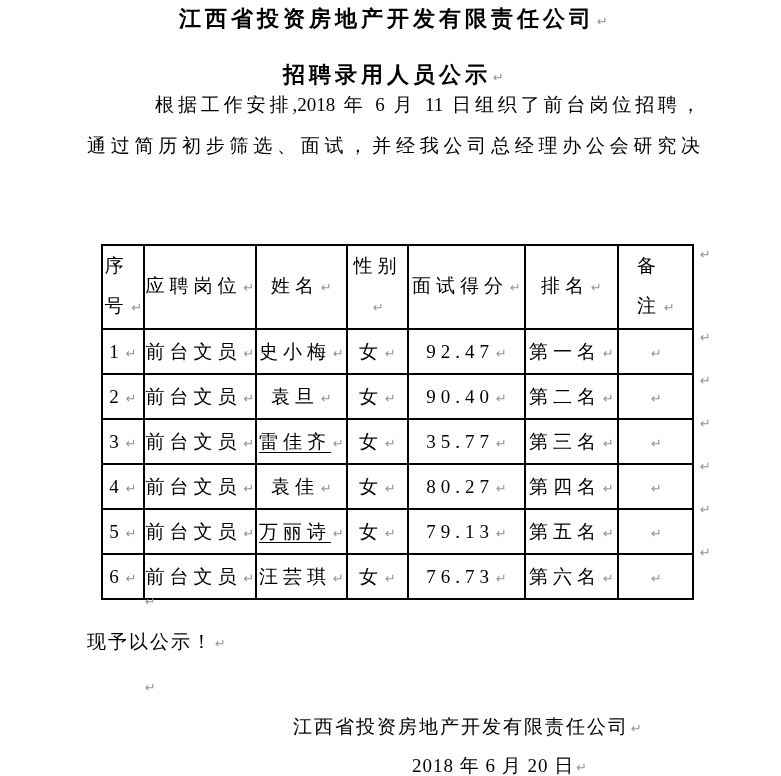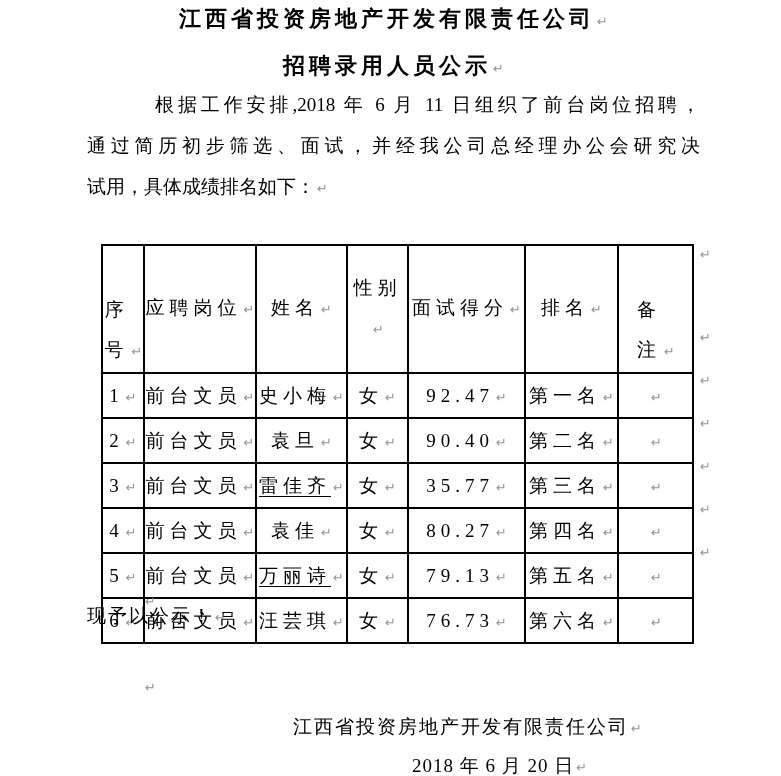--- a/index.html
+++ b/index.html
@@ -6,54 +6,54 @@
   .page {
     position:relative; width:781px; height:776px; background:#ffffff;
     color:#000; font-family:"Liberation Serif","DejaVu Serif",serif;
     overflow:hidden;
   }
   .title {
     position:absolute; left:87px; width:613px; text-align:center;
     font-weight:bold; font-size:22px; letter-spacing:4px; white-space:nowrap;
   }
   #title1 { top:4px; }
-  #title2 { top:51px; }
+  #title2 { top:60px; }
   .para { position:absolute; left:87px; top:84px; width:613px; font-size:19px; }
   .para .line { height:41px; line-height:41px; white-space:normal; }
   .just { text-align:justify; text-align-last:justify; }
   .indent { text-indent:68px; }
   .pm {
     color:#8e949b; font-size:13px; letter-spacing:0; margin-left:2px;
     font-family:"DejaVu Sans","Liberation Sans",sans-serif; font-weight:normal;
   }
   table.score {
     position:absolute; left:101px; top:244px;
     border-collapse:collapse; table-layout:fixed;
   }
   table.score th, table.score td {
     border:2px solid #000; text-align:center; vertical-align:middle;
     font-weight:normal; font-size:19px; padding:0; overflow:hidden;
   }
   table.score th { letter-spacing:5px; line-height:40px; height:82px; }
   table.score td { height:43px; letter-spacing:5px; }
   td.num  { letter-spacing:0; }
   td.scr  { letter-spacing:2px; }
-  .stack { display:inline-block; width:26px;margin-top:44px; }
+  .stack { display:inline-block; width:26px; }
   .wavy {
     text-decoration-line:underline; text-decoration-style:wavy;
     text-decoration-color:#007a00; text-decoration-thickness:1px;
     text-underline-offset:4px;
     text-decoration:underline;
   }
   .rowmark { position:absolute; left:698px; }
   .freepm  { position:absolute; }
   #pm-after-table { left:143px; top:594px; }
   #pm-blank2      { left:143px; top:680px; }
   .closing {
-    position:absolute; left:87px; top:603px;
+    position:absolute; left:87px; top:629px;
     font-size:19px; letter-spacing:2px; white-space:nowrap;
   }
   .signature {
     position:absolute; left:87px; top:714px; width:613px; box-sizing:border-box;
     padding-right:58px; text-align:right;
     font-size:19px; letter-spacing:2px; white-space:nowrap;
   }
   .dateline {
     position:absolute; left:412px; top:753px;
     font-size:19px; letter-spacing:1px; white-space:nowrap;
@@ -64,21 +64,20 @@
 
 <div class="page">
 
   <div class="title" id="title1"><span>江西省投资房地产开发有限责任公司</span><span class="pm">↵</span></div>
 
   <div class="title" id="title2"><span>招聘录用人员公示</span><span class="pm">↵</span></div>
 
   <div class="para">
     <div class="line just indent">根据工作安排,2018 年 6 月 11 日组织了前台岗位招聘，</div>
     <div class="line just">通过简历初步筛选、面试，并经我公司总经理办公会研究决</div>
-    <div class="line"><span>试用，具体成绩排名如下：</span><span class="pm">↵</span></div>
   </div>
 
   <table class="score">
     <colgroup>
       <col style="width:42px">
         <col style="width:112px">
         <col style="width:91px">
       <col style="width:61px">
         <col style="width:117px">
         <col style="width:93px">

